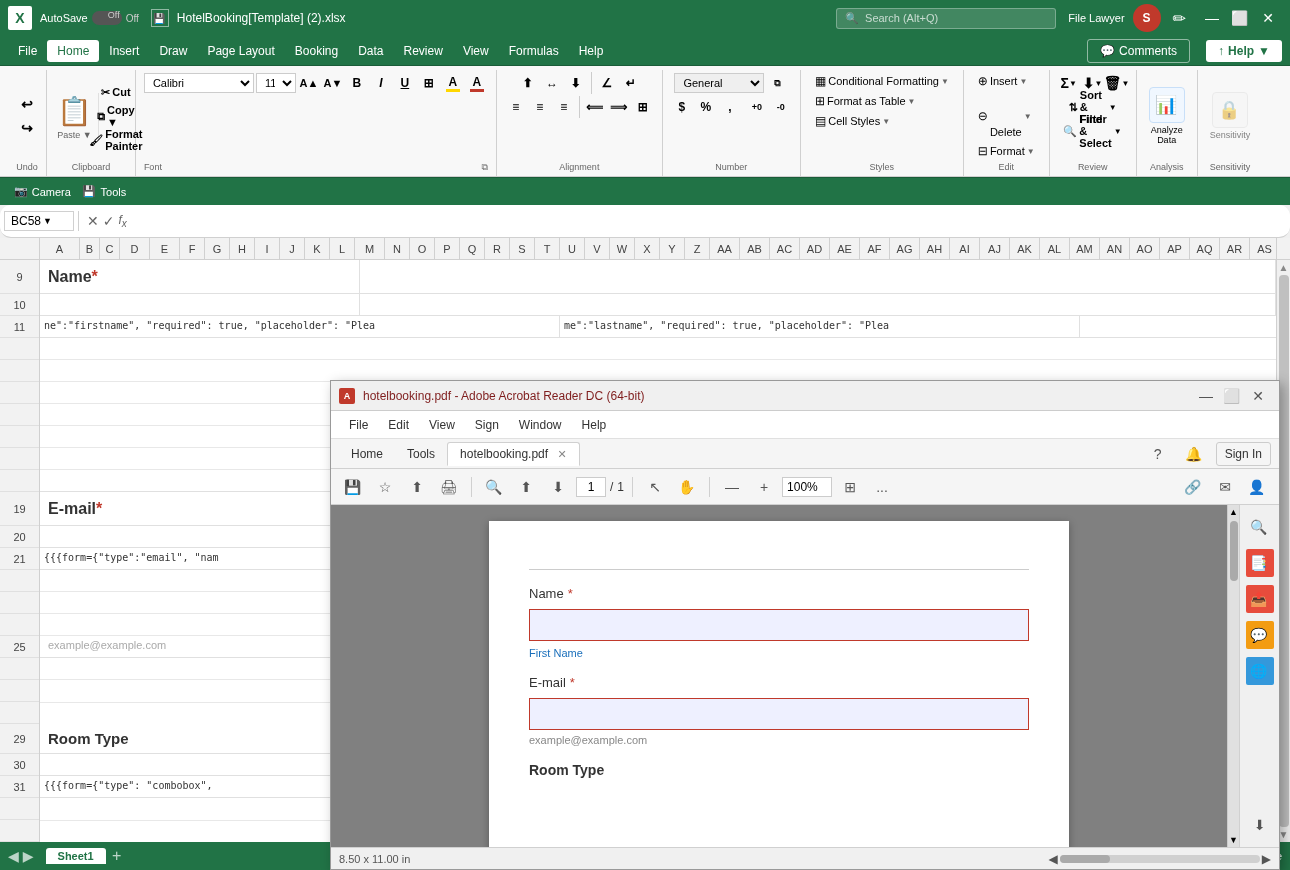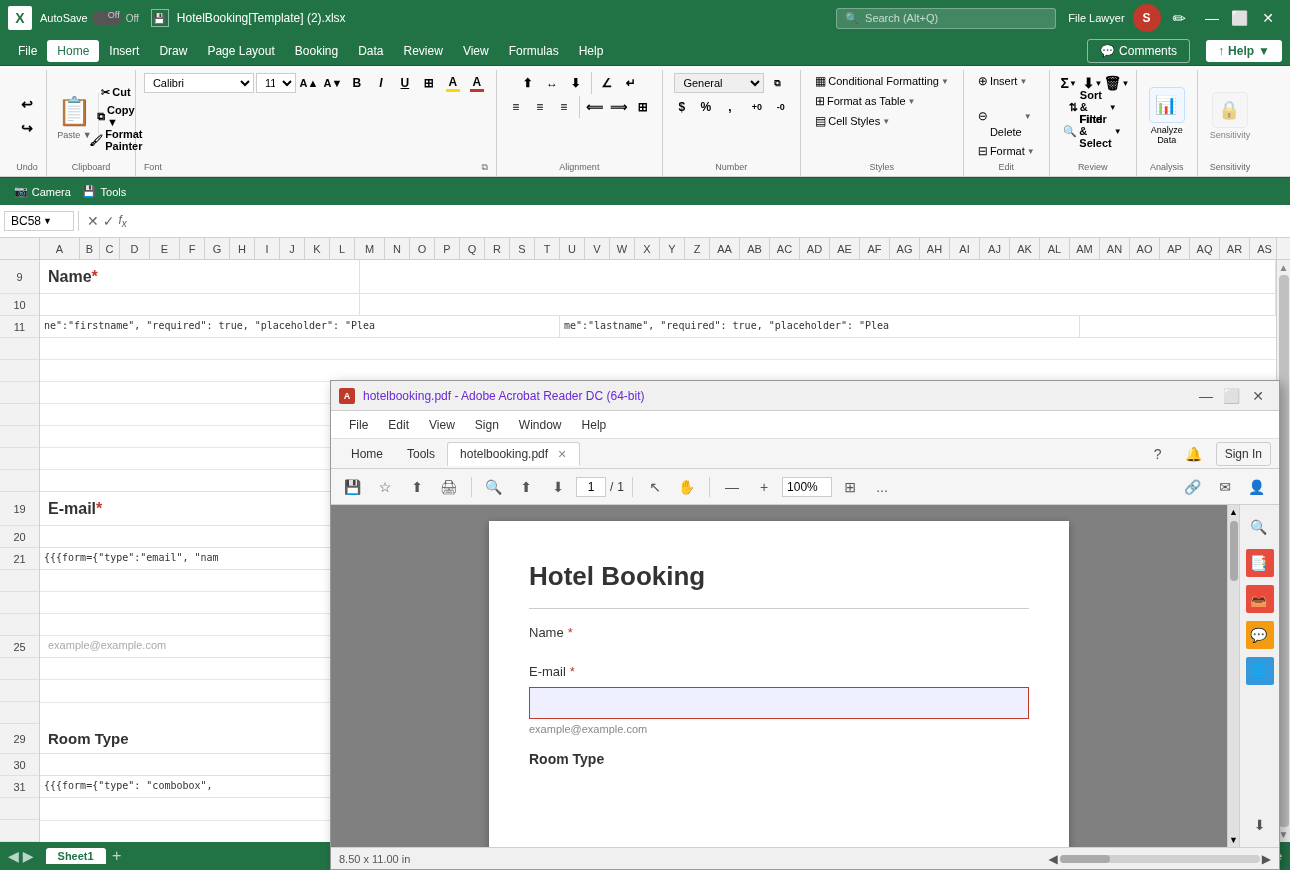--- a/index.html
+++ b/index.html
@@ -28,39 +28,39 @@
     .menu-bar .share-btn { margin-left: auto; background: white; color: #217346; padding: 4px 12px; border-radius: 3px; font-weight: bold; font-size: 12px; cursor: pointer; display: flex; align-items: center; gap: 4px; }
     .menu-bar .comments-btn { background: transparent; border: 1px solid rgba(255,255,255,0.5); color: white; padding: 4px 12px; border-radius: 3px; font-size: 12px; cursor: pointer; margin-right: 8px; display: flex; align-items: center; gap: 4px; }
 
     
     .ribbon { background: #f8f8f8; border-bottom: 1px solid #d0d0d0; padding: 4px 8px 0; }
     .ribbon-group { display: flex; flex-direction: column; border-right: 1px solid #d0d0d0; padding: 2px 8px; min-width: fit-content; }
     .ribbon-group-content { display: flex; align-items: center; gap: 2px; flex: 1; }
     .ribbon-group-label { font-size: 9px; color: #666; text-align: center; padding: 2px 0; margin-top: auto; }
     
     
-    .formula-bar { display: flex; align-items: center; background: white; border-bottom: 1px solid #d0d0d0; height: 28px; padding: 16px 4px; }
+    .formula-bar { display: flex; align-items: center; background: white; border-bottom: 1px solid #d0d0d0; height: 28px; padding: 16px 4px; border-radius: 11px; }
     .cell-ref { width: 70px; border: 1px solid #d0d0d0; padding: 2px 6px; font-size: 12px; display: flex; align-items: center; }
     .formula-bar-sep { width: 1px; background: #d0d0d0; height: 20px; margin: 0 4px; }
     .formula-icons { display: flex; gap: 4px; padding: 0 4px; }
     .formula-input { flex: 1; border: none; outline: none; font-size: 12px; padding: 2px 6px; }
 
     
     .col-header-row { display: flex; background: #f2f2f2; border-bottom: 1px solid #d0d0d0; height: 22px; overflow: hidden; }
     .col-header-corner { width: 40px; min-width: 40px; border-right: 1px solid #d0d0d0; background: #f2f2f2; }
     .col-header { display: flex; align-items: center; justify-content: center; border-right: 1px solid #d0d0d0; font-size: 11px; color: #444; background: #f2f2f2; cursor: pointer; min-width: 40px; height: 22px; }
     .row-num { height: 22px; display: flex; align-items: center; justify-content: center; font-size: 11px; color: #444; border-bottom: 1px solid #e0e0e0; cursor: pointer; }
     .sheet-tab { padding: 2px 12px; background: white; color: #333; font-size: 11px; cursor: pointer; border-radius: 3px 3px 0 0; }
     .sheet-tab.active { background: white; color: #217346; font-weight: bold; }
 
     
     .pdf-window { position: absolute; top: 380px; left: 330px; width: 950px; height: 490px; background: white; border: 1px solid #999; box-shadow: 4px 4px 12px rgba(0,0,0,0.3); z-index: 100; display: flex; flex-direction: column; }
     .pdf-title-bar { display: flex; align-items: center; background: #f0f0f0; border-bottom: 1px solid #ccc; height: 30px; padding: 0 8px; gap: 8px; }
     .pdf-title-icon { width: 16px; height: 16px; background: #c0392b; border-radius: 2px; display: flex; align-items: center; justify-content: center; font-size: 9px; color: white; font-weight: bold; }
-    .pdf-title-text { font-size: 12px; color: #6d28d9; flex: 1; }
+    .pdf-title-text { font-size: 12px; color: #7f1d1d; flex: 1; }
     .pdf-win-controls { display: flex; gap: 0; }
     .pdf-win-btn { width: 26px; height: 26px; display: flex; align-items: center; justify-content: center; font-size: 14px; cursor: pointer; border-radius: 3px; color: #555; }
     .pdf-menu-bar { display: flex; align-items: center; background: white; border-bottom: 1px solid #e0e0e0; height: 28px; padding: 0 8px; }
     .pdf-menu-item { padding: 3px 10px; font-size: 12px; color: #333; cursor: pointer; border-radius: 3px; }
     .pdf-tabs-bar { display: flex; align-items: center; background: #f5f5f5; border-bottom: 1px solid #d0d0d0; height: 30px; padding: 0 8px; }
     .pdf-tab { padding: 4px 12px; font-size: 12px; color: #333; cursor: pointer; border-radius: 3px 3px 0 0; }
     .pdf-tab.active { background: white; border: 1px solid #d0d0d0; border-bottom: 1px solid white; }
     .pdf-tab-close { font-size: 11px; margin-left: 6px; color: #888; }
     .pdf-toolbar { display: flex; align-items: center; background: #f5f5f5; border-bottom: 1px solid #d0d0d0; height: 36px; padding: 0 8px; gap: 4px; }
     .pdf-tool-btn { width: 28px; height: 28px; display: flex; align-items: center; justify-content: center; cursor: pointer; border-radius: 3px; font-size: 14px; color: #555; }
@@ -668,29 +668,32 @@
         <div class="pdf-tool-btn">🔗</div>
         <div class="pdf-tool-btn">✉</div>
         <div class="pdf-tool-btn">👤</div>
       </div>
     </div>
 
     <div class="pdf-content">
       <div class="pdf-main">
 
         <div class="pdf-page">
-          <div class="pdf-h1">Hotel Booking</div>
           <hr class="pdf-divider">
           
           <div class="pdf-field-label">
             <span>Name</span>
             <span class="required">*</span>
           </div>
           
           <div class="pdf-name-row">
+            <div class="pdf-input-wrap">
+              <input class="pdf-input" type="text" style="">
+              <div class="pdf-sublabel">First Name</div>
+            </div>
           </div>
 
           <div class="pdf-field-label">
             <span>E-mail</span>
             <span class="required">*</span>
           </div>
           <input class="pdf-email-input" type="text" style="">
           <div class="pdf-email-placeholder">example@example.com</div>
 
           <div class="pdf-section-title">Room Type</div>

